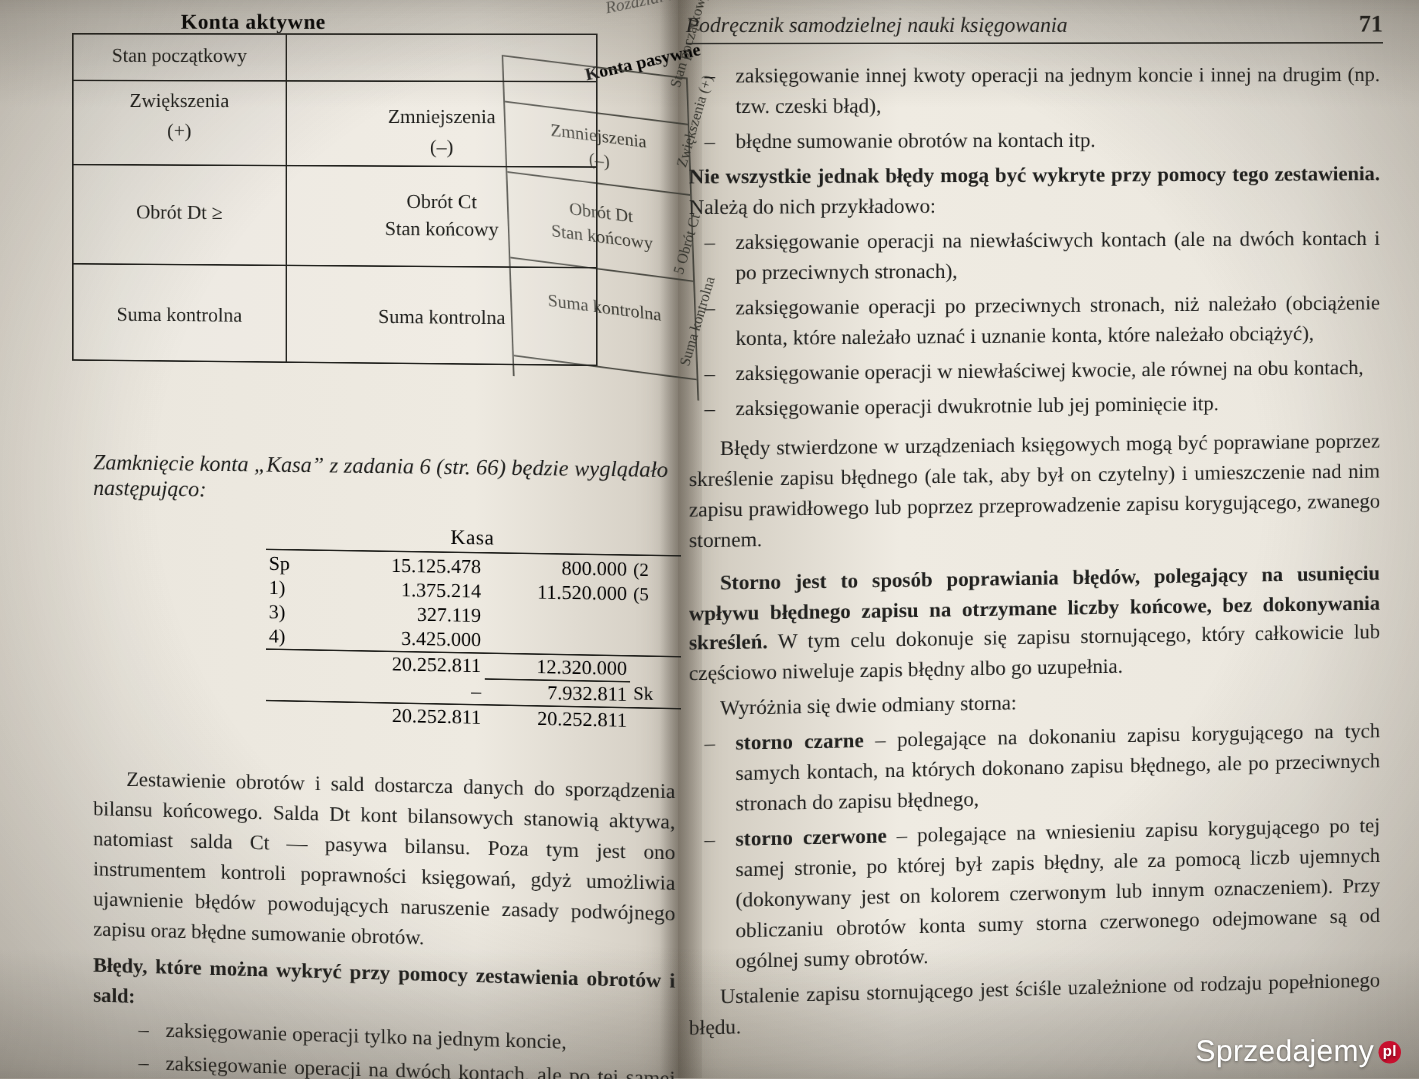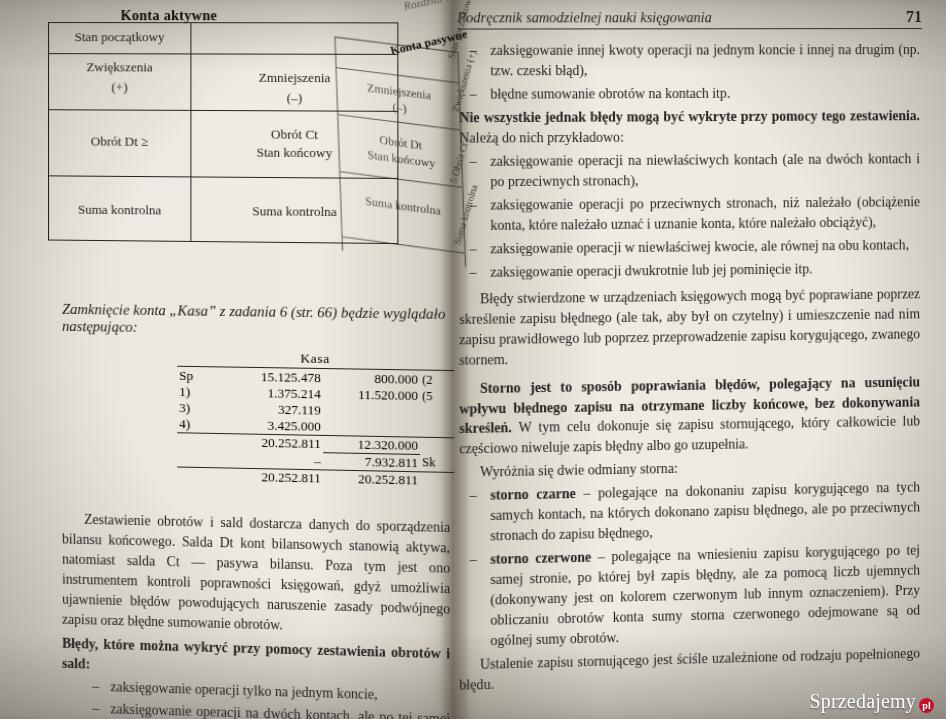--- a/index.html
+++ b/index.html
@@ -172,25 +172,25 @@
   #right-body .dashitem { text-indent: 0; padding-left: 30px; position: relative; }
   #right-body .dashitem .dash { position: absolute; left: 10px; }
 
   
   .warp-left { transform: perspective(900px) rotateY(-2.2deg); transform-origin: left center; }
   .warp-right { transform: perspective(900px) rotateY(2.0deg); transform-origin: right center; }
 
   
   #watermark {
     position: absolute; right: 12px; bottom: 6px;
-    font-family: Liberation Serif, serif;
+    font-family: Liberation Sans, sans-serif;
     font-size: 20px; color: #ffffff;
     text-shadow: 0 1px 2px rgba(0,0,0,.45);
     letter-spacing: .2px;
-    display: flex; align-items: flex-end; gap: 2px;
+    display: flex; align-items: center; gap: 2px;
   }
   #watermark .dot {
     display: inline-block; width: 15px; height: 15px; border-radius: 50%;
     background: #c8102e; color: #fff; font-size: 10px; line-height: 15px;
     text-align: center; font-weight: bold; margin-left: 1px;
   }
   .vignette {
     position: absolute; inset: 0; pointer-events: none;
     background: radial-gradient(ellipse at 50% 45%, rgba(0,0,0,0) 55%, rgba(40,34,26,0.28) 100%);
   }

